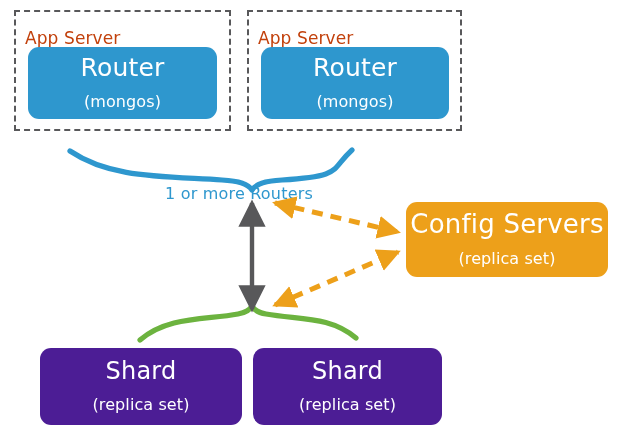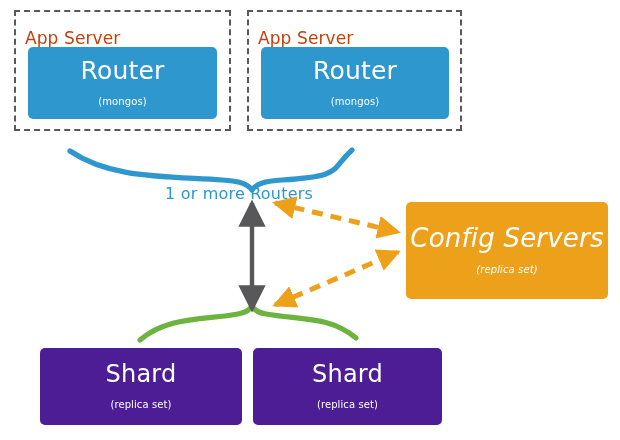--- a/index.html
+++ b/index.html
@@ -32,36 +32,36 @@
     top: 16px;
     font-size: 17px;
     color: #c2410c;
     letter-spacing: 0.1px;
     white-space: nowrap;
   }
 
   
   .node {
     position: absolute;
-    border-radius: 5px;
+    border-radius: 11px;
     box-sizing: border-box;
     display: flex;
     flex-direction: column;
     align-items: center;
     justify-content: center;
     color: #ffffff;
     text-align: center;
     line-height: 1.04;
   }
   .node .title {
     font-size: 25px;
     letter-spacing: 0.2px;
   }
   .node .sub {
-    font-size: 10px;
+    font-size: 16px;
     margin-top: 13px;
     letter-spacing: 0.1px;
   }
   .node.router  { background: #2e97ce; }
   .node.config  { background: #eda01a; }
   .node.shard   { background: #4c1d95; }
 
   .node.config .title { font-size: 26px; }
   .node.shard  .title { font-size: 24px; }
 
@@ -99,21 +99,21 @@
   </div>
 
   <div class="app-server" style="left:247px; top:10px; width:215px; height:121px;">
     <span class="app-server-label">App Server</span>
   </div>
   <div class="node router" style="left:261px; top:47px; width:188px; height:72px;">
     <span class="title">Router</span>
     <span class="sub">(mongos)</span>
   </div>
 
-  <div class="node config" style="left:406px; top:202px; width:202px; height:97px;font-style:italic;">
+  <div class="node config" style="left:406px; top:202px; width:202px; height:75px;">
     <span class="title">Config Servers</span>
     <span class="sub">(replica set)</span>
   </div>
 
   <div class="node shard" style="left:40px; top:348px; width:202px; height:77px;">
     <span class="title">Shard</span>
     <span class="sub">(replica set)</span>
   </div>
   <div class="node shard" style="left:253px; top:348px; width:189px; height:77px;">
     <span class="title">Shard</span>

